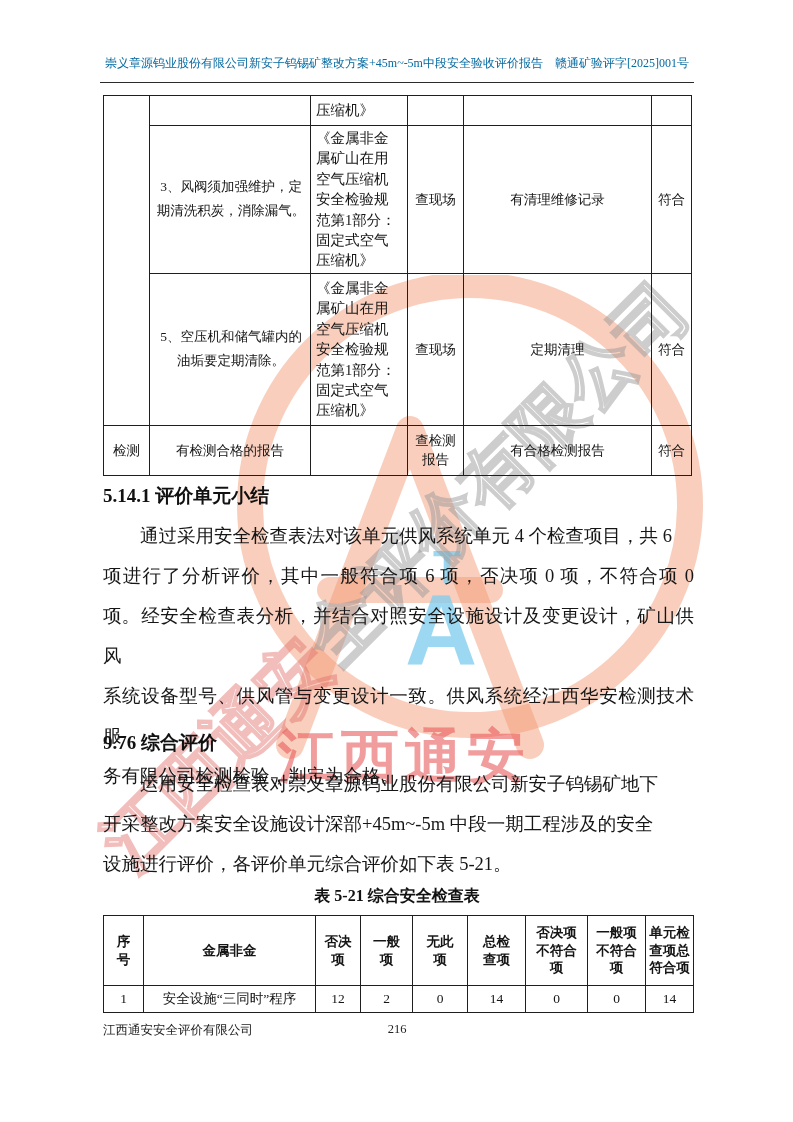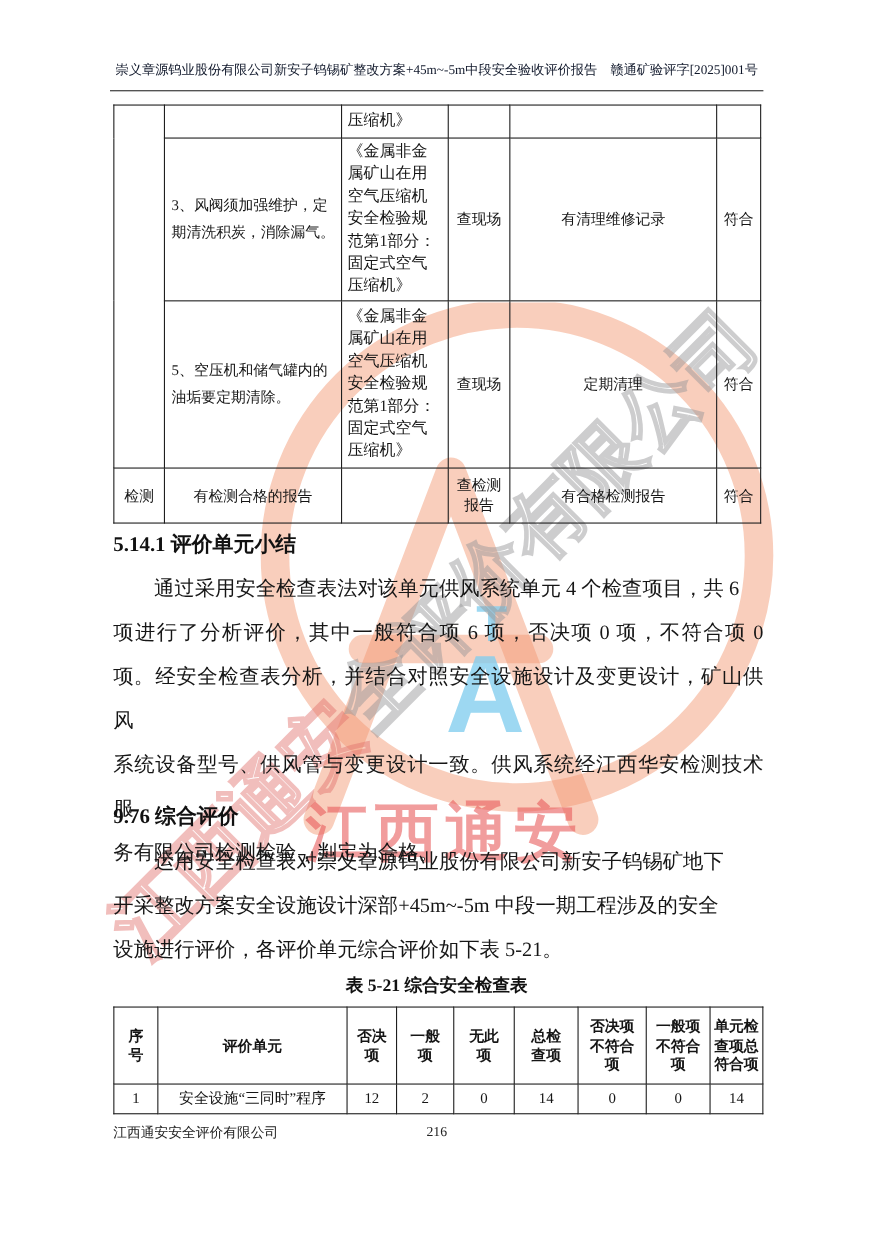--- a/index.html
+++ b/index.html
@@ -13,26 +13,26 @@
            font-size:72px;line-height:84px;text-align:center;white-space:nowrap;}
   .wm-diag .red-part{color:transparent;-webkit-text-stroke:2px rgba(224,110,106,0.45);}
   .wm-diag .gray-part{color:transparent;-webkit-text-stroke:2px rgba(150,150,152,0.48);}
   .wm-red-solid{position:absolute;left:278px;top:718px;
                 font-family:"Liberation Sans","DejaVu Sans",sans-serif;font-weight:bold;
                 font-size:58px;letter-spacing:5px;color:rgba(231,92,92,0.60);white-space:nowrap;}
   
   .content{position:relative;z-index:1;}
   .page-header{position:absolute;left:100px;top:55px;width:594px;text-align:center;
                font-size:12px;white-space:nowrap;border-bottom:1.5px solid #2b2b2b;
-               padding-bottom:10px;color:#0f172a;}
+               padding-bottom:10px;color:#0369a1;}
   table{border-collapse:collapse;table-layout:fixed;}
   td,th{border:1px solid #1f1f1f;font-size:13.5px;vertical-align:middle;
         padding:2px 4px;color:#151515;overflow:hidden;}
   .t1{position:absolute;left:103px;top:95px;width:588px;}
-  .t1 .c-item{text-align:left;line-height:24px;padding-left:6px;white-space:pre-line;}
+  .t1 .c-item{text-align:center;line-height:24px;padding-left:6px;white-space:pre-line;}
   .t1 .c-basis{text-align:left;line-height:20.4px;font-size:14.5px;padding:2px 5px;white-space:pre-line;}
   .t1 .c-mid{text-align:center;line-height:19px;white-space:pre-line;}
   .t2{position:absolute;left:103px;top:915px;width:590px;}
   .t2 th{font-weight:bold;text-align:center;line-height:17.5px;white-space:pre-line;padding:1px 2px;}
   .t2 td{text-align:center;line-height:18px;}
   .sec-h{position:absolute;left:103px;font-size:19px;font-weight:bold;line-height:26px;
          color:#111;white-space:nowrap;}
   .para{position:absolute;left:103px;width:591px;font-size:18.5px;line-height:40px;
         white-space:pre-wrap;text-align:justify;color:#161616;}
   .tbl-caption{position:absolute;left:100px;top:886px;width:594px;text-align:center;
@@ -143,21 +143,21 @@
           <col style="width:55px">
           <col style="width:58px">
         <col style="width:62px">
           <col style="width:58px">
           <col style="width:48px">
       </colgroup>
       <tbody>
           <tr style="height:70px">
         <th>序
 号</th>
-        <th>评价单元</th>
+        <th>金属非金</th>
         <th>否决
 项</th>
         <th>一般
 项</th>
         <th>无此
 项</th>
         <th>总检
 查项</th>
         <th>否决项
 不符合

